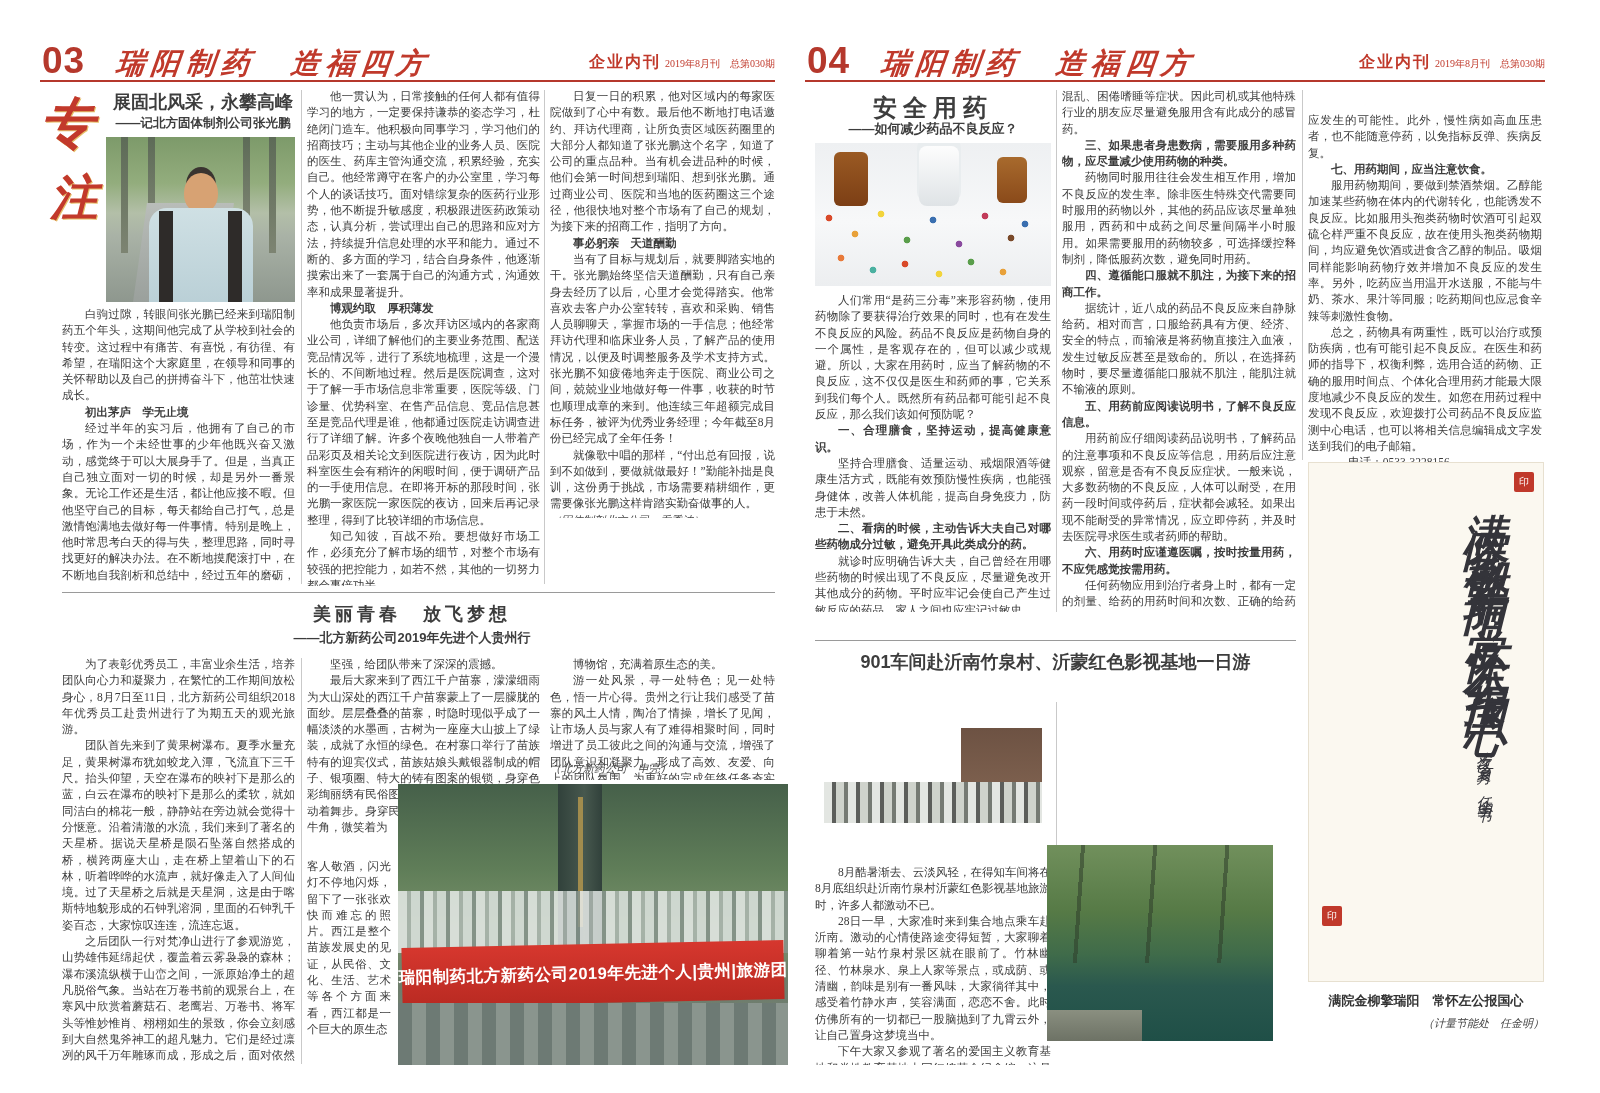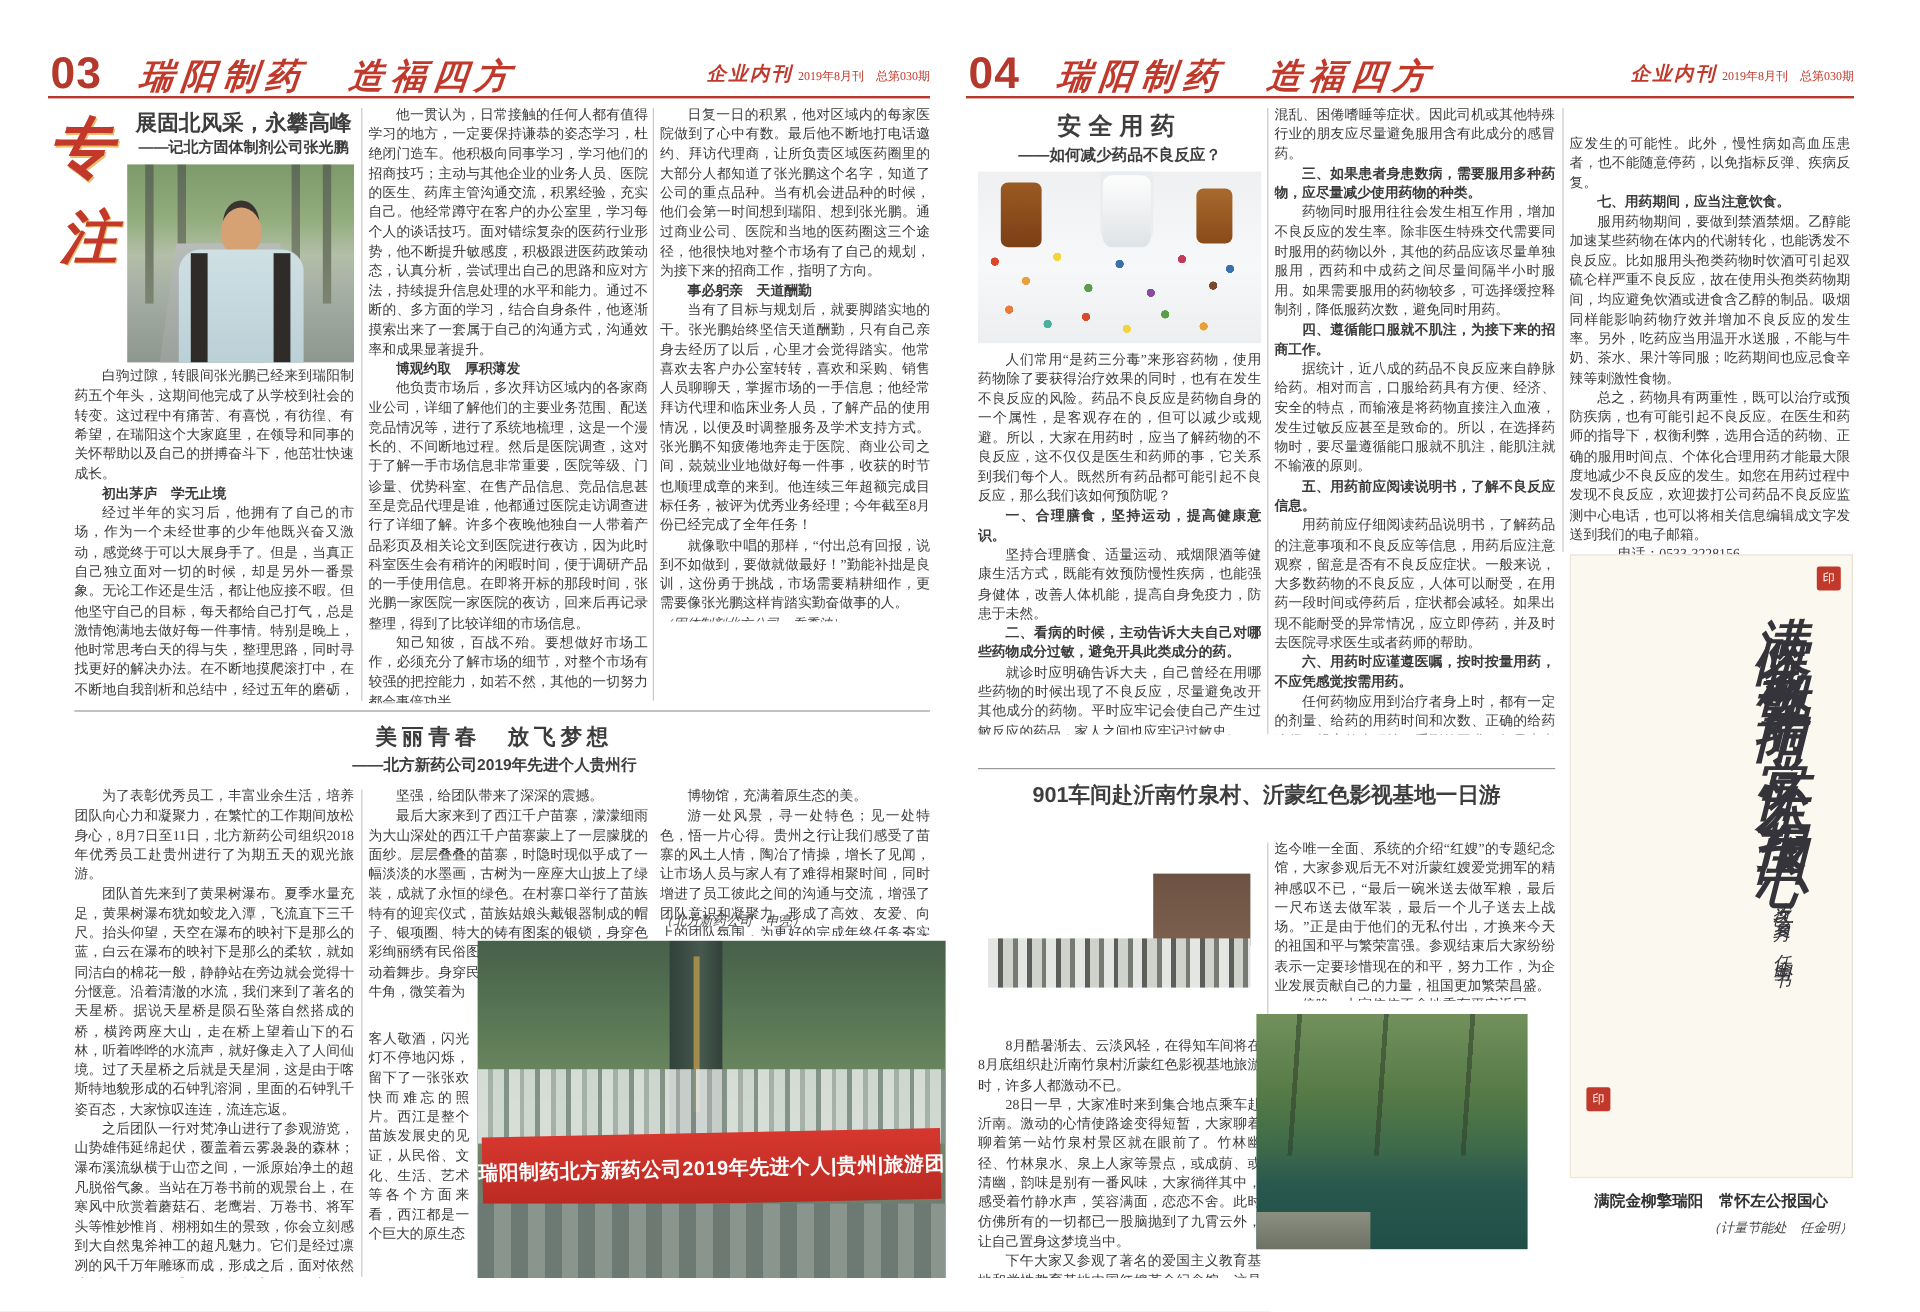--- a/index.html
+++ b/index.html
@@ -4,21 +4,21 @@
 <style>
   html,body{margin:0;padding:0;background:#e9e9e9;}
   #sheet{position:relative;width:1600px;height:1093px;background:#ffffff;overflow:hidden;
          font-family:"Liberation Serif","DejaVu Serif",serif;color:#3b3b3b;}
   
   .pgno{position:absolute;font-family:"Liberation Sans","DejaVu Sans",sans-serif;
         font-weight:bold;font-size:37px;color:#b5382c;letter-spacing:1px;}
   .masthead{position:absolute;font-style:italic;font-weight:bold;font-size:29px;color:#c0392b;
             transform:skewX(-6deg);letter-spacing:6px;white-space:nowrap;}
   .issue{position:absolute;text-align:right;color:#c0392b;white-space:nowrap;}
-  .issue .iname{font-style:italic;font-weight:bold;font-size:16px;letter-spacing:2px;text-align:center;}
+  .issue .iname{font-weight:bold;font-size:16px;letter-spacing:2px;text-align:center;}
   .issue .iinfo{font-size:10px;}
   .redrule{position:absolute;height:2px;background:#b5382c;}
   
   .col{position:absolute;text-align:justify;font-size:11.5px;line-height:16.3px;overflow:hidden;}
   .col p{margin:0;text-indent:2em;}
   .col p.sub{font-weight:bold;}
   .byline{margin-top:4px;text-align:left;font-style:italic;font-size:11px;color:#444;text-indent:0 !important;}
   .contact{text-indent:3.5em !important;}
   .atitle{position:absolute;text-align:center;font-family:"Liberation Sans","DejaVu Sans",sans-serif;
           font-weight:bold;color:#3d3d3d;}
@@ -200,21 +200,21 @@
   </div>
 
   <div class="pgno" style="left:807px;top:40px;">04</div>
   <div class="masthead" style="left:881px;top:44px;">瑞阳制药　造福四方</div>
   <div class="issue" style="left:1210px;top:52px;width:335px;">
     <span class="iname">企业内刊</span>
     <span class="iinfo">2019年8月刊　总第030期</span>
   </div>
   <div class="redrule" style="left:805px;top:80px;width:740px;"></div>
 
-  <div class="atitle" style="left:815px;top:92px;width:236px;font-size:20px;letter-spacing:6px;">安全用药</div>
+  <div class="atitle" style="left:815px;top:92px;width:236px;font-size:24px;letter-spacing:6px;">安全用药</div>
   <div class="asub" style="left:805px;top:120px;width:256px;font-size:13px;">——如何减少药品不良反应？</div>
 
   <div class="photo" id="pills" style="left:815px;top:143px;width:236px;height:143px;">
     <div class="amber"></div>
     <div class="white-bottle"></div>
     <div class="amber2"></div>
     <div class="scatter"></div>
   </div>
 
   <div class="col" style="left:815px;top:292px;width:236px;height:320px;">
@@ -258,25 +258,20 @@
     <div class="bldg"></div>
     <div class="crowd"></div>
   </div>
 
   <div class="col" style="left:815px;top:864px;width:236px;height:201px;">
     <p>8月酷暑渐去、云淡风轻，在得知车间将在8月底组织赴沂南竹泉村沂蒙红色影视基地旅游时，许多人都激动不已。</p>
     <p>28日一早，大家准时来到集合地点乘车赴沂南。激动的心情使路途变得短暂，大家聊着聊着第一站竹泉村景区就在眼前了。竹林幽径、竹林泉水、泉上人家等景点，或成荫、或清幽，韵味是别有一番风味，大家徜徉其中，感受着竹静水声，笑容满面，恋恋不舍。此时仿佛所有的一切都已一股脑抛到了九霄云外，让自己置身这梦境当中。</p>
     <p>下午大家又参观了著名的爱国主义教育基地和党性教育基地中国红嫂革命纪念馆，这是山东</p>
   </div>
 
-  <div class="col" style="left:1062px;top:700px;width:234px;height:134px;">
-    <p style="text-indent:0;">迄今唯一全面、系统的介绍“红嫂”的专题纪念馆，大家参观后无不对沂蒙红嫂爱党拥军的精神感叹不已，“最后一碗米送去做军粮，最后一尺布送去做军装，最后一个儿子送去上战场。”正是由于他们的无私付出，才换来今天的祖国和平与繁荣富强。参观结束后大家纷纷表示一定要珍惜现在的和平，努力工作，为企业发展贡献自己的力量，祖国更加繁荣昌盛。</p>
-    <p>傍晚，大家依依不舍地乘车平安返回，一日虽短暂，快乐值万钱，祖国河山好，努力向前进。</p>
-
-  </div>
 
   <div class="vrule" style="left:1056px;top:702px;height:160px;"></div>
 
   <div class="photo" id="canal" style="left:1047px;top:845px;width:226px;height:196px;">
     <div class="trunks"></div>
     <div class="bank"></div>
   </div>
 
   <div id="callig" style="left:1308px;top:462px;width:236px;height:520px;">
     <div class="vtext">

